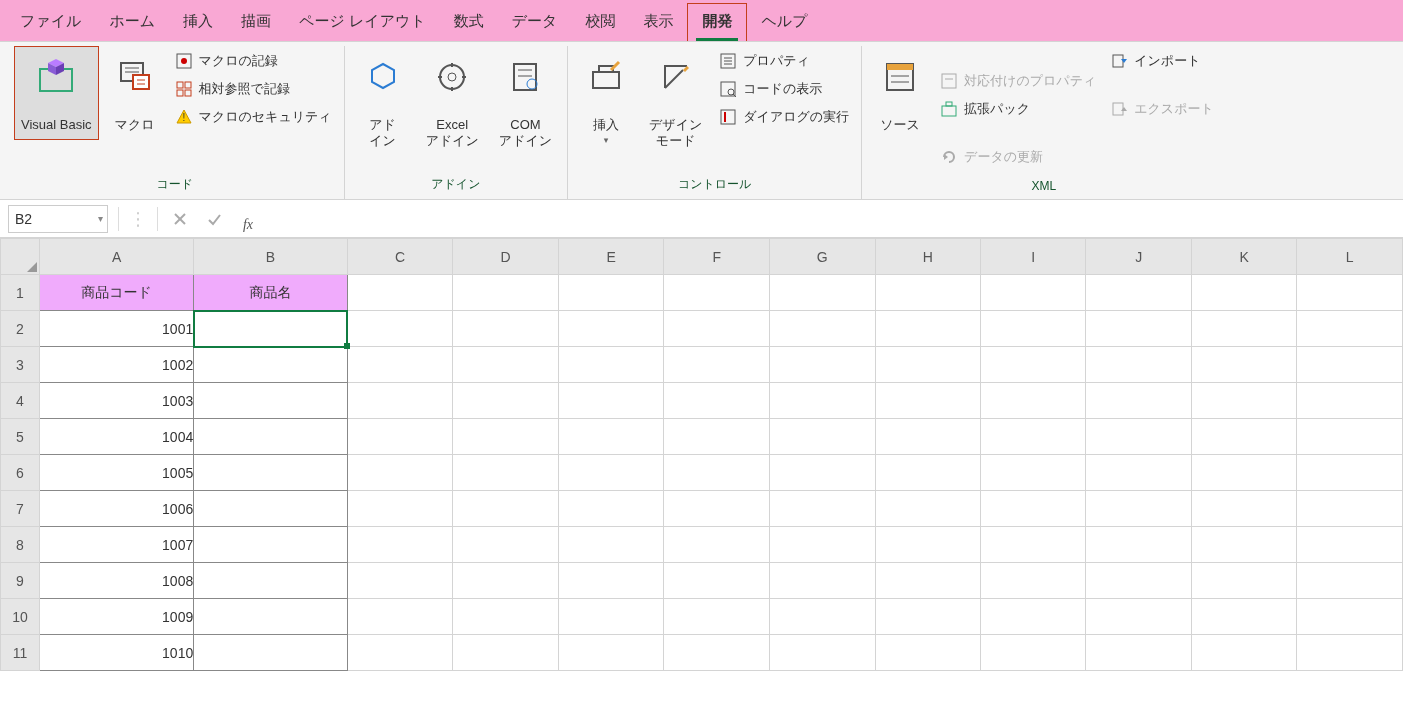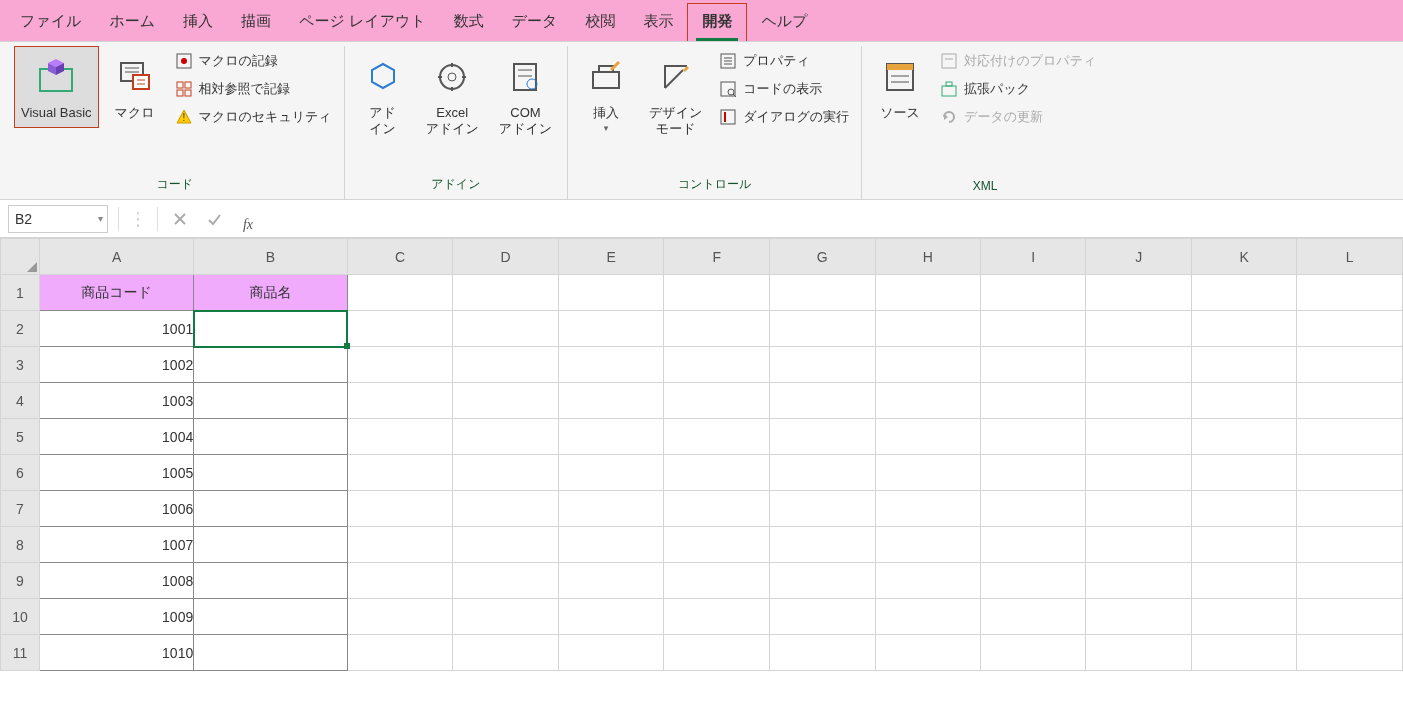--- a/index.html
+++ b/index.html
@@ -8,24 +8,24 @@
 .tab { padding:8px 14px 10px 14px; cursor:pointer; font-size:15px; position:relative; }
 .tab.active { font-weight:bold; border:1px solid #c43e1c; border-bottom:none; }
 .tab.active::after { content:""; position:absolute; left:8px; right:8px; bottom:0; height:3px; background:#107c41; }
 .ribbon { display:flex; background:#f5f5f5; border-bottom:1px solid #d4d4d4; padding:4px 6px 0 6px; height:158px; }
 .group { display:flex; flex-direction:column; align-items:center; border-right:1px solid #d4d4d4; padding:0 8px; }
 .group-body { display:flex; flex:1; align-items:flex-start; gap:6px; }
 .group-label { font-size:12px; color:#14532d; padding:4px 0 6px 0; text-align:center; width:100%; }
 .big-btn { display:flex; flex-direction:column; align-items:center; justify-content:flex-start; padding:6px 6px; min-width:60px; cursor:pointer; border:1px solid transparent; }
 .big-btn.highlight { background:#ddd; border:1px solid #c43e1c; }
 .big-btn .icon { height:48px; display:flex; align-items:center; justify-content:center; }
-.big-btn .lbl { font-size:13px; text-align:center; line-height:1.2; margin-top:4px; }
+.big-btn .lbl { font-size:13px; text-align:center; line-height:1.2; margin-top:16px; }
 .small-list { display:flex; flex-direction:column; gap:6px; padding-top:4px;justify-content:space-between; }
 .small-btn { display:flex; align-items:center; gap:6px; cursor:pointer; font-size:13px; padding:2px 4px; white-space:nowrap; }
-.small-btn.disabled { color:#aaa; }
+.small-btn.disabled { color:#aaa;margin-top:20px; }
 .small-btn .sicon { width:18px; height:18px; display:flex; align-items:center; justify-content:center; }
 .formula-bar { display:flex; align-items:center; height:38px; border-bottom:1px solid #d4d4d4; background:#fff; padding:4px 8px; gap:10px; }
 .namebox { width:100px; height:28px; border:1px solid #ccc; display:flex; align-items:center; padding:0 6px; font-size:14px; position:relative; }
 .namebox::after { content:"▾"; position:absolute; right:4px; font-size:10px; color:#888; }
 .fb-sep { width:1px; height:24px; background:#ddd; }
 .fb-btn { width:24px; height:24px; display:flex; align-items:center; justify-content:center; color:#aaa; cursor:pointer; }
 .fx { font-style:italic; font-family:"Times New Roman",serif; color:#555;margin-top:12px; }
 .fb-input { flex:1; height:28px; border:none; outline:none; font-size:14px; padding:0 6px; }
 .sheet { position:relative; overflow:auto; }
 table.grid { border-collapse:collapse; table-layout:fixed; }
@@ -255,20 +255,40 @@
         <div class="small-btn disabled">
           <span class="sicon">
               <svg width="16" height="16">
                 <path d="M3,8 A5,5 0 1,1 8,13" fill="none" stroke="#aaa" stroke-width="2"></path>
                 <polygon points="3,5 3,11 7,8" fill="#aaa"></polygon>
               </svg>
             </span>
           <span>データの更新</span>
         </div>
       </div>
+      <div class="small-list">
+        <div class="small-btn">
+          <span class="sicon">
+              <svg width="16" height="16">
+                <rect x="2" y="2" width="10" height="12" fill="none" stroke="#555"></rect>
+                <polygon points="10,6 16,6 13,10" fill="#2b7cd3"></polygon>
+              </svg>
+            </span>
+          <span>インポート</span>
+        </div>
+        <div class="small-btn disabled">
+          <span class="sicon">
+              <svg width="16" height="16">
+                <rect x="2" y="2" width="10" height="12" fill="none" stroke="#aaa"></rect>
+                <polygon points="10,10 16,10 13,6" fill="#aaa"></polygon>
+              </svg>
+            </span>
+          <span>エクスポート</span>
+        </div>
+      </div>
     </div>
     <div class="group-label">XML</div>
   </div>
 </div>
 
 <div class="formula-bar">
   <div class="namebox">B2</div>
   <div class="fb-sep"></div>
   <div style="color:#ccc;font-size:18px">⋮</div>
   <div class="fb-sep"></div>

